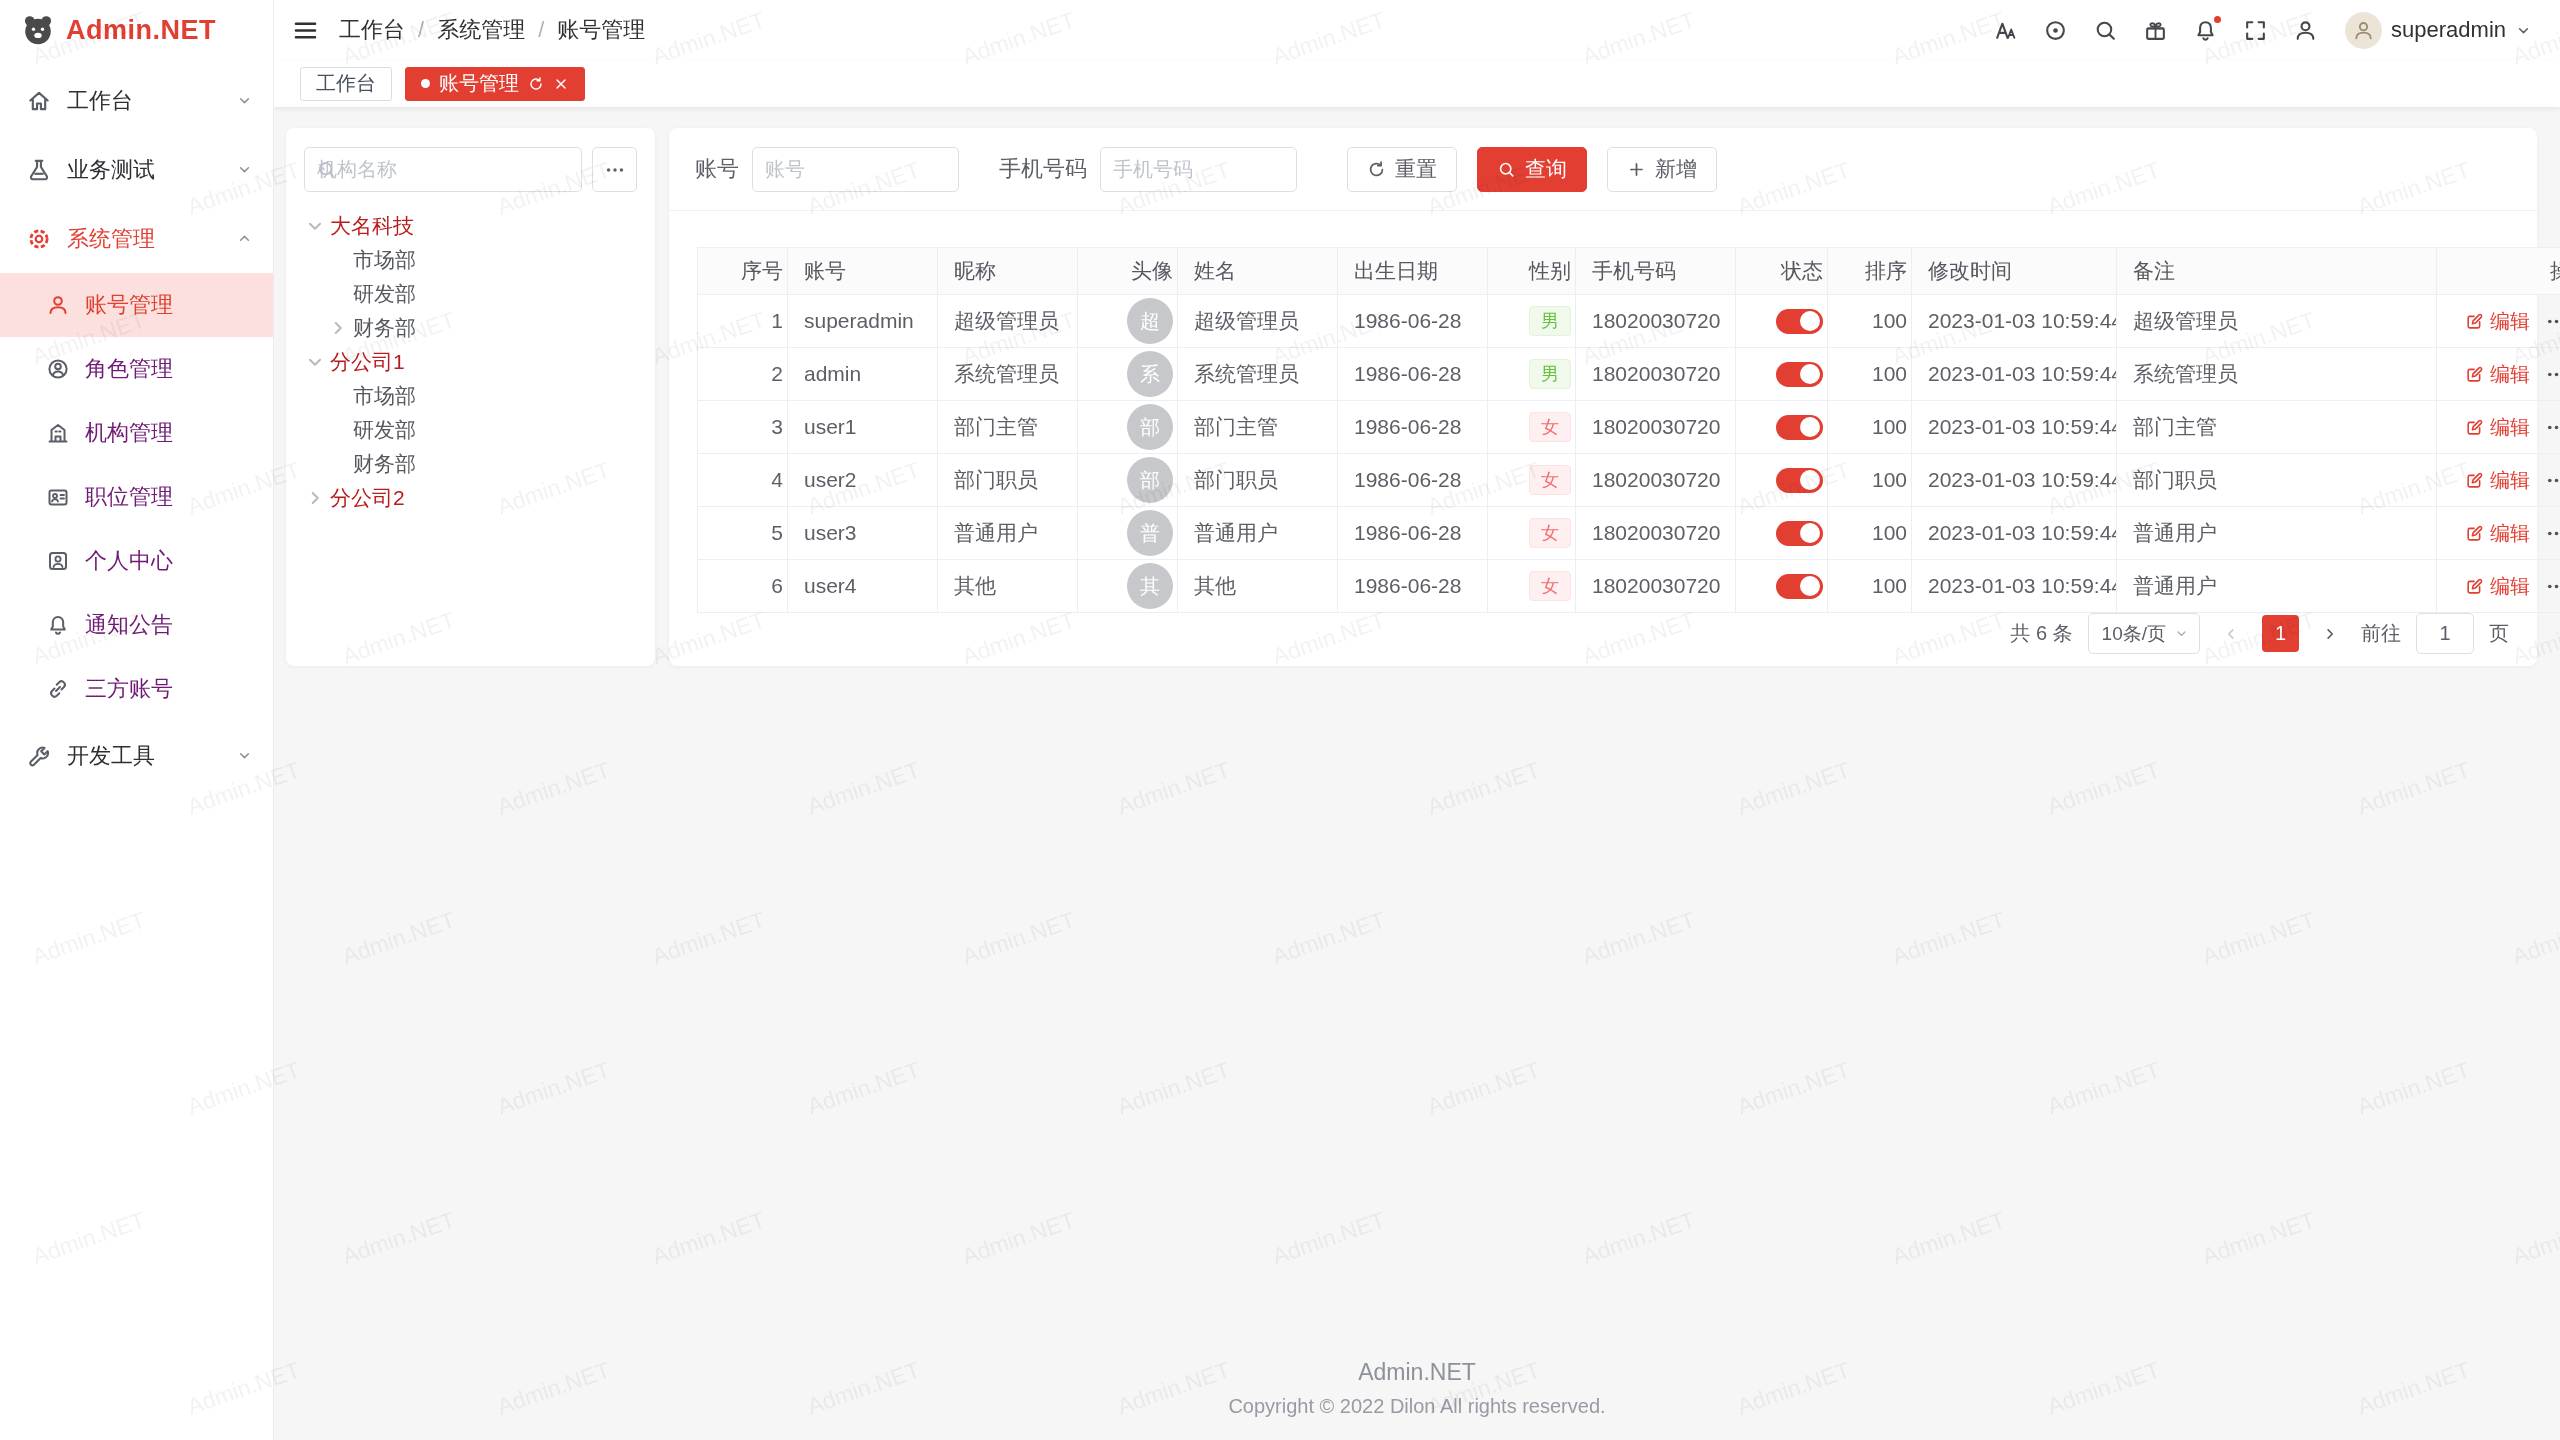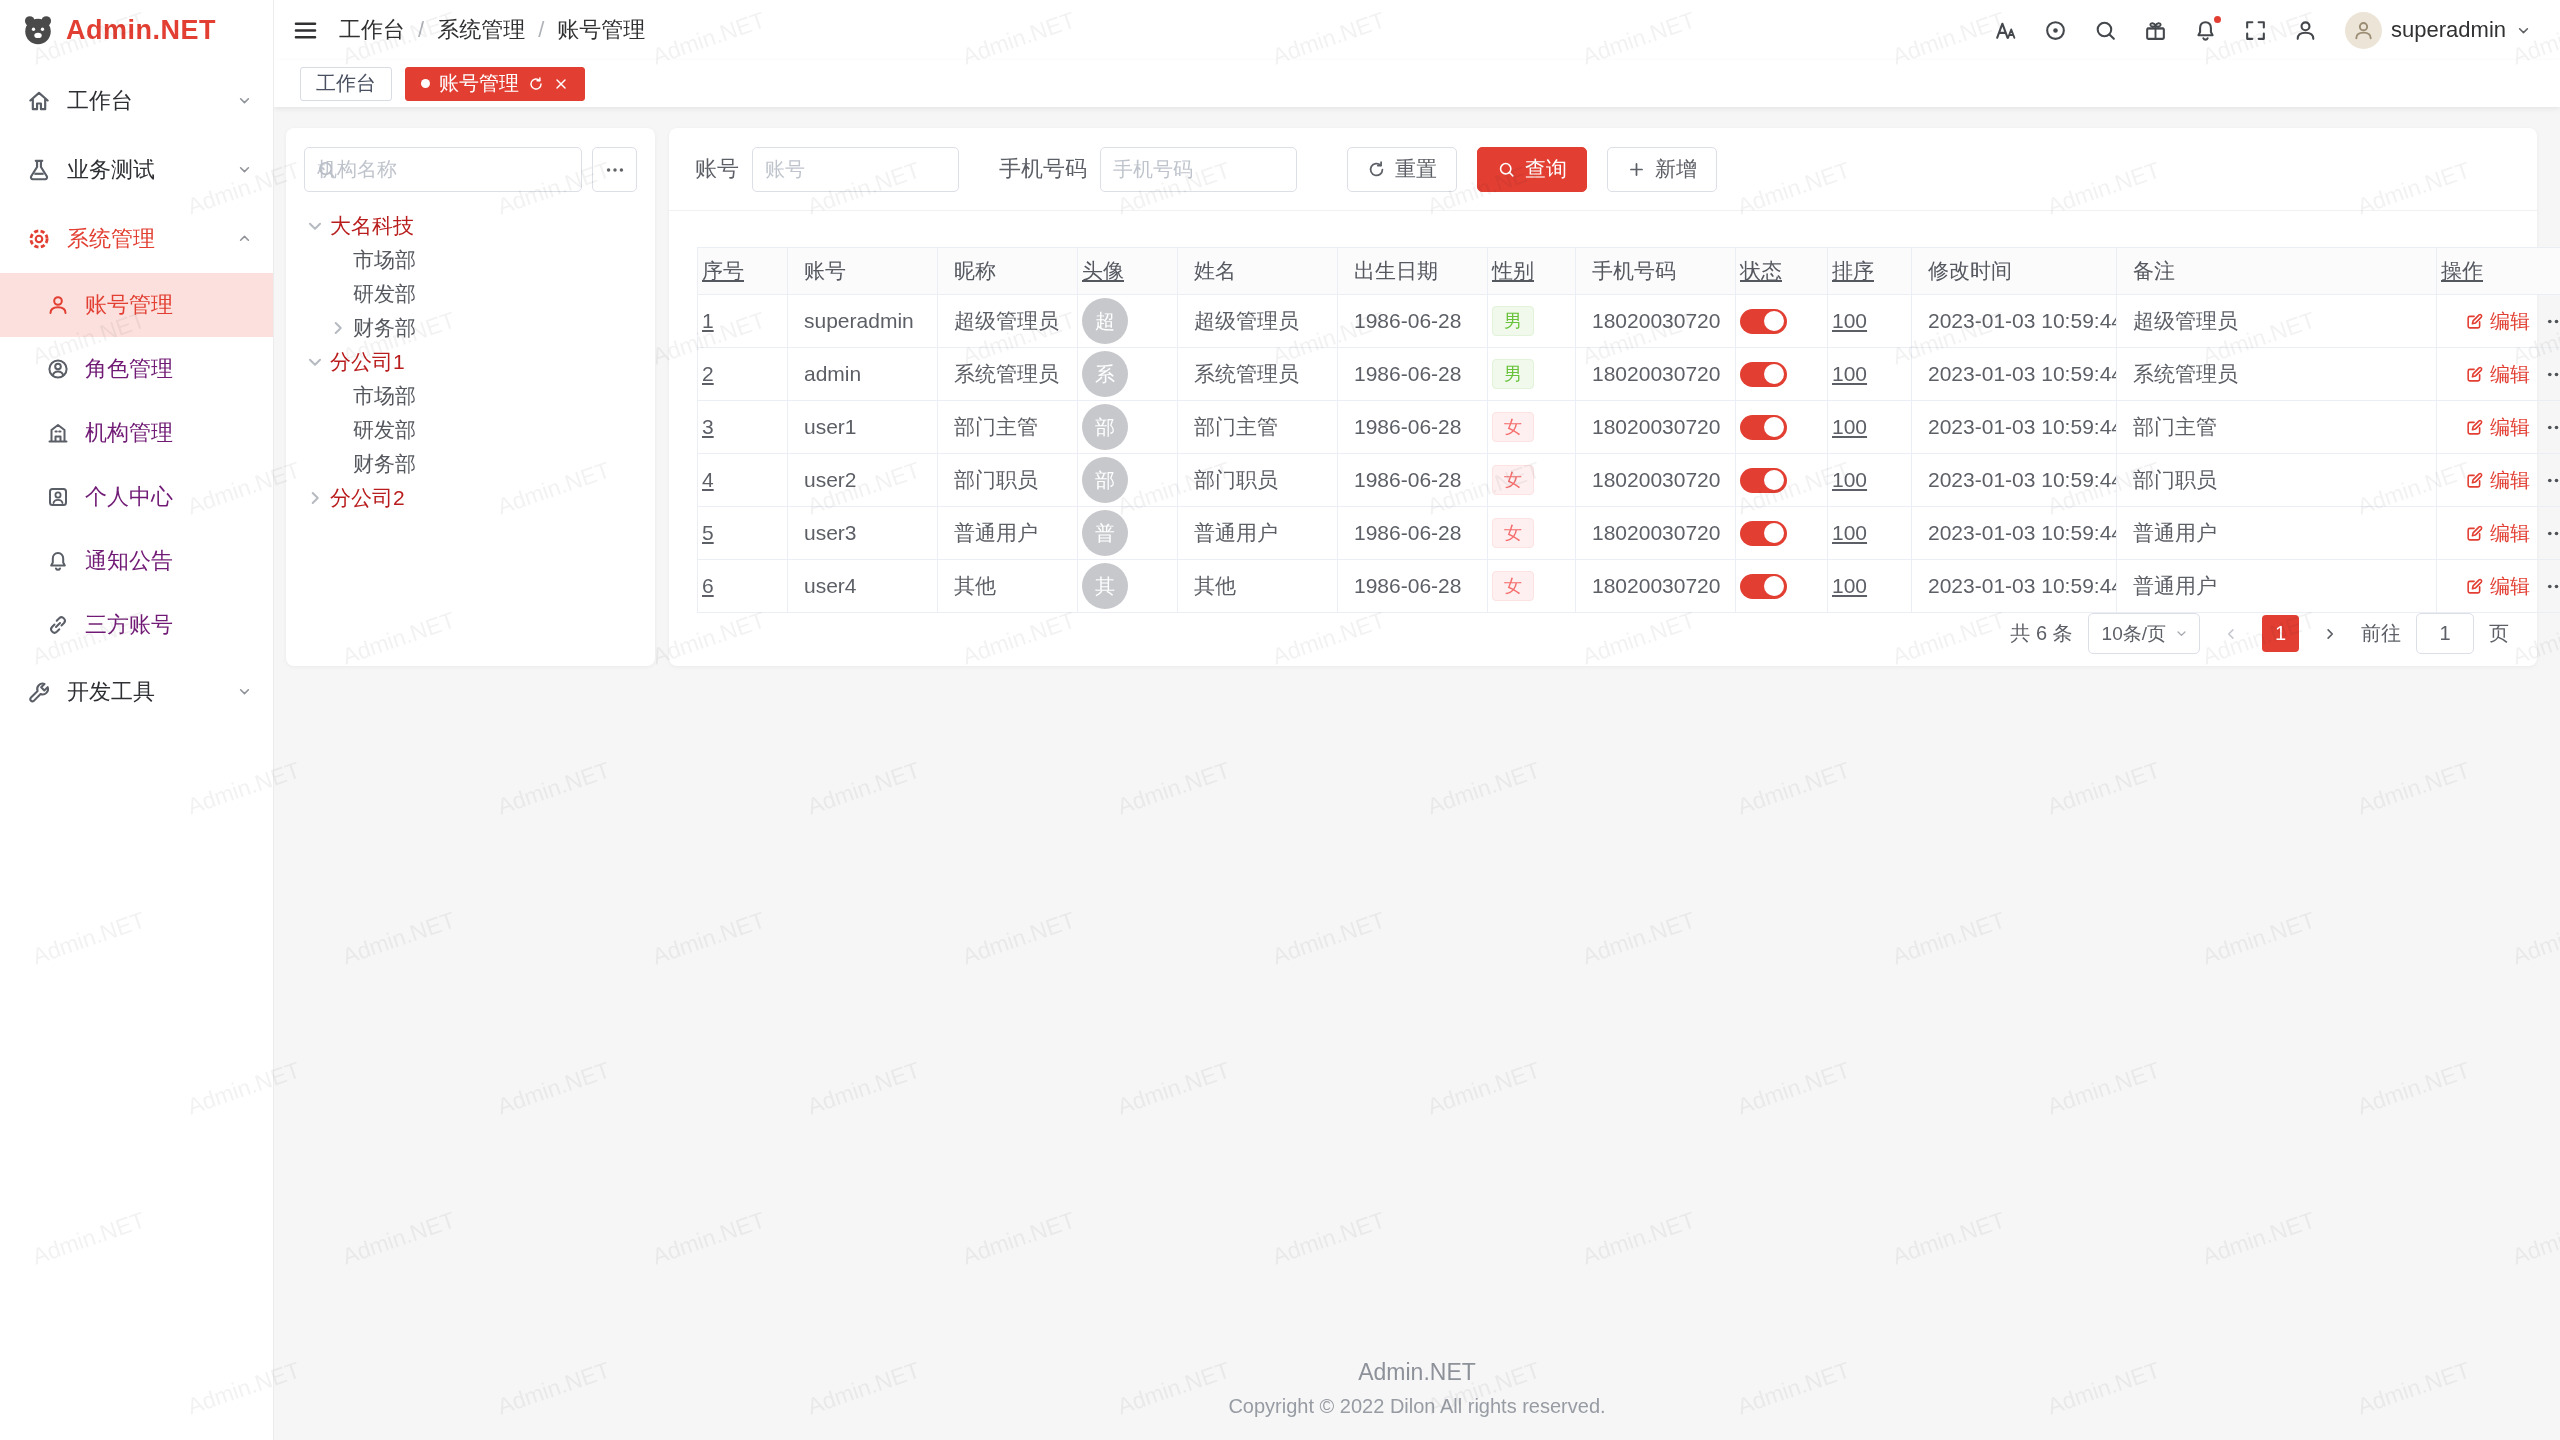--- a/index.html
+++ b/index.html
@@ -86,21 +86,21 @@
   .gap-sm { margin-left:20px; }
   .btn { height:45px; display:inline-flex; align-items:center; gap:9px; padding:0 19px; border-radius:5px; font-size:21px; cursor:pointer; border:1px solid #dcdfe6; background:#fff; color:#5c5f66; }
   .btn .icon { width:19px; height:19px; }
   .btn-primary { background:var(--primary,#e23e32); border-color:var(--primary,#e23e32); color:#fff; }
 
   .table-wrap { padding:36px 28px 0; }
   table { width:100%; border-collapse:collapse; table-layout:fixed; }
   th, td { border:1px solid #ebeef5; font-size:21px; overflow:hidden; white-space:nowrap; }
   th { height:47px; background:#fbfbfc; color:#55585f; font-weight:500; text-align:left; padding:0 16px; }
   td { height:53px; color:#5c5f66; padding:0 16px; }
-  th.center, td.center { text-align:left; padding:0 4px;text-decoration:underline; }
+  th.center, td.center { text-align:right; padding:0 4px; }
   .avatar-cell { width:46px; height:46px; border-radius:50%; background:#c6c8cc; color:#fff; font-size:20px; display:inline-flex; align-items:center; justify-content:center; vertical-align:middle; }
   .badge { display:inline-block; padding:5px 11px; border-radius:4px; font-size:18px; line-height:1; border:1px solid transparent; }
   .badge.male { background:var(--male-bg,#f0f9eb); color:var(--male-color,#67c23a); border-color:var(--male-border,#e1f3d8); }
   .badge.female { background:var(--female-bg,#fef0f0); color:var(--female-color,#f56c6c); border-color:var(--female-border,#fde2e2); }
   .switch { width:47px; height:25px; border-radius:13px; background:var(--primary,#e23e32); position:relative; display:inline-block; vertical-align:middle; cursor:pointer; }
   .switch::after { content:""; position:absolute; top:2.5px; right:3px; width:20px; height:20px; border-radius:50%; background:#fff; }
   .op-cell { display:flex; align-items:center; justify-content:center; gap:15px; }
   .edit-link { display:inline-flex; align-items:center; gap:6px; color:var(--primary,#e23e32); font-size:20px; cursor:pointer; }
   .edit-link .icon { width:19px; height:19px; }
   .more-link { color:#4f5358; cursor:pointer; display:inline-flex; }
@@ -295,20 +295,26 @@
           <svg class="icon menu-icon">
             <use href="#i-role"></use>
           </svg>
           <span>角色管理</span>
         </div>
         <div class="submenu-item">
           <svg class="icon menu-icon">
             <use href="#i-org"></use>
           </svg>
           <span>机构管理</span>
+        </div>
+        <div class="submenu-item">
+          <svg class="icon menu-icon">
+            <use href="#i-post"></use>
+          </svg>
+          <span>职位管理</span>
         </div>
         <div class="submenu-item">
           <svg class="icon menu-icon">
             <use href="#i-profile"></use>
           </svg>
           <span>个人中心</span>
         </div>
         <div class="submenu-item">
           <svg class="icon menu-icon">
             <use href="#i-bell"></use>

